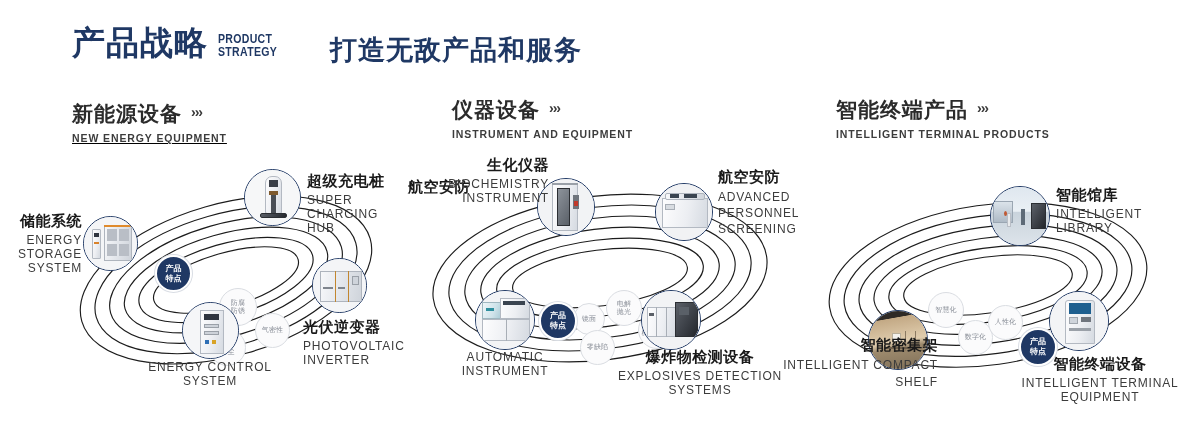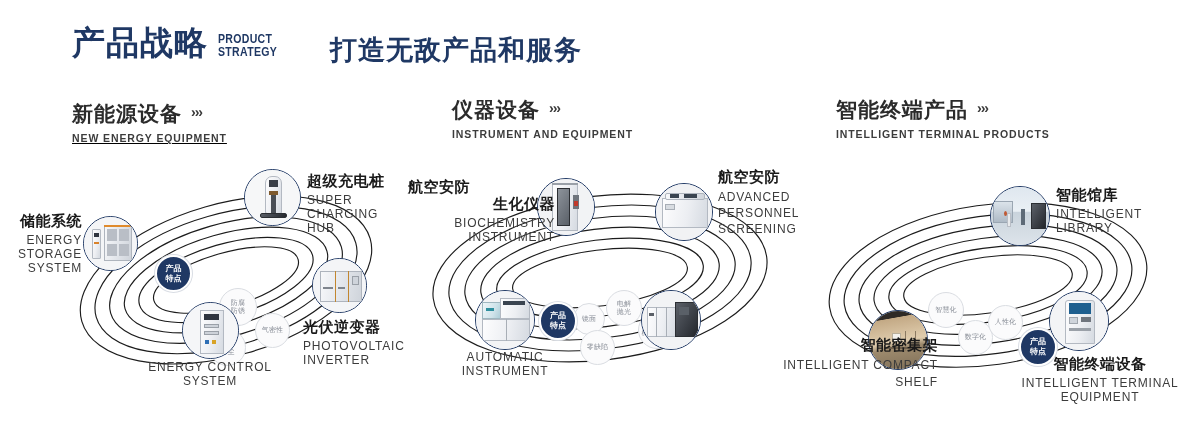--- a/index.html
+++ b/index.html
@@ -259,21 +259,21 @@
 
     <div class="node" style="left:137px; top:28px; width:58px; height:58px;">
       <div class="ph" style="background:#f2f3f5;">
         <div class="dev cab2" style="left:14px; top:4px; width:26px; height:48px;"></div>
         <div class="dev dk" style="left:19px; top:9px; width:13px; height:38px; background:linear-gradient(120deg,#8d939b,#5a6068);"></div>
         <div class="scr" style="left:35px; top:16px; width:6px; height:14px; background:#6e747c;"></div>
         <div class="scr" style="left:36px; top:22px; width:4px; height:5px; background:#c0392b;"></div>
         <div class="pnlline" style="left:14px; top:4px; width:26px; height:1.6px; background:#9aa0a8;"></div>
       </div>
     </div>
-    <div class="lbl ralign" style="left:30px; top:6px; width:125px;margin-top:39px;">
+    <div class="lbl ralign" style="left:24px; top:6px; width:125px;">
       <div class="cn">生化仪器</div>
       <div class="en">BIOCHEMISTRY INSTRUMENT</div>
     </div>
 
     <div class="node" style="left:255px; top:33px; width:58px; height:58px;">
       <div class="ph" style="background:#f1f2f4;">
         <div class="dev cab2" style="left:6px; top:14px; width:46px; height:30px;"></div>
         <div class="dev cab" style="left:9px; top:9px; width:40px; height:7px; border-radius:2px;"></div>
         <div class="scr" style="left:14px; top:10px; width:9px; height:4px; background:#3a4450;"></div>
         <div class="scr" style="left:28px; top:10px; width:13px; height:4px; background:#3a4450;"></div>
@@ -301,20 +301,24 @@
 
     <div class="node" style="left:241px; top:140px; width:60px; height:60px;">
       <div class="ph" style="background:#f2f3f5;">
         <div class="dev cab2" style="left:5px; top:16px; width:30px; height:30px;"></div>
         <div class="pnlline" style="left:14px; top:16px; width:1.2px; height:30px; background:#a8aeb6;"></div>
         <div class="pnlline" style="left:24px; top:16px; width:1.2px; height:30px; background:#a8aeb6;"></div>
         <div class="dev dk" style="left:33px; top:11px; width:23px; height:35px;"></div>
         <div class="scr" style="left:37px; top:16px; width:10px; height:8px; background:#5a6068;"></div>
         <div class="scr" style="left:7px; top:22px; width:5px; height:3px; background:#5b6068;"></div>
       </div>
+    </div>
+    <div class="lbl calign" style="left:205px; top:198px; width:190px;">
+      <div class="cn">爆炸物检测设备</div>
+      <div class="en">EXPLOSIVES DETECTION SYSTEMS</div>
     </div>
   </div>
 
   <div class="panel" style="left:800px;">
     <svg width="400" height="250" viewBox="0 0 400 250">
       <g fill="none" stroke="#1c1c1c" stroke-width="1.15" transform="rotate(-8 188 135)">
         <ellipse cx="188" cy="135" rx="160" ry="80"></ellipse>
         <ellipse cx="188" cy="135" rx="145" ry="69"></ellipse>
         <ellipse cx="188" cy="135" rx="130" ry="58"></ellipse>
         <ellipse cx="188" cy="135" rx="115" ry="47"></ellipse>

